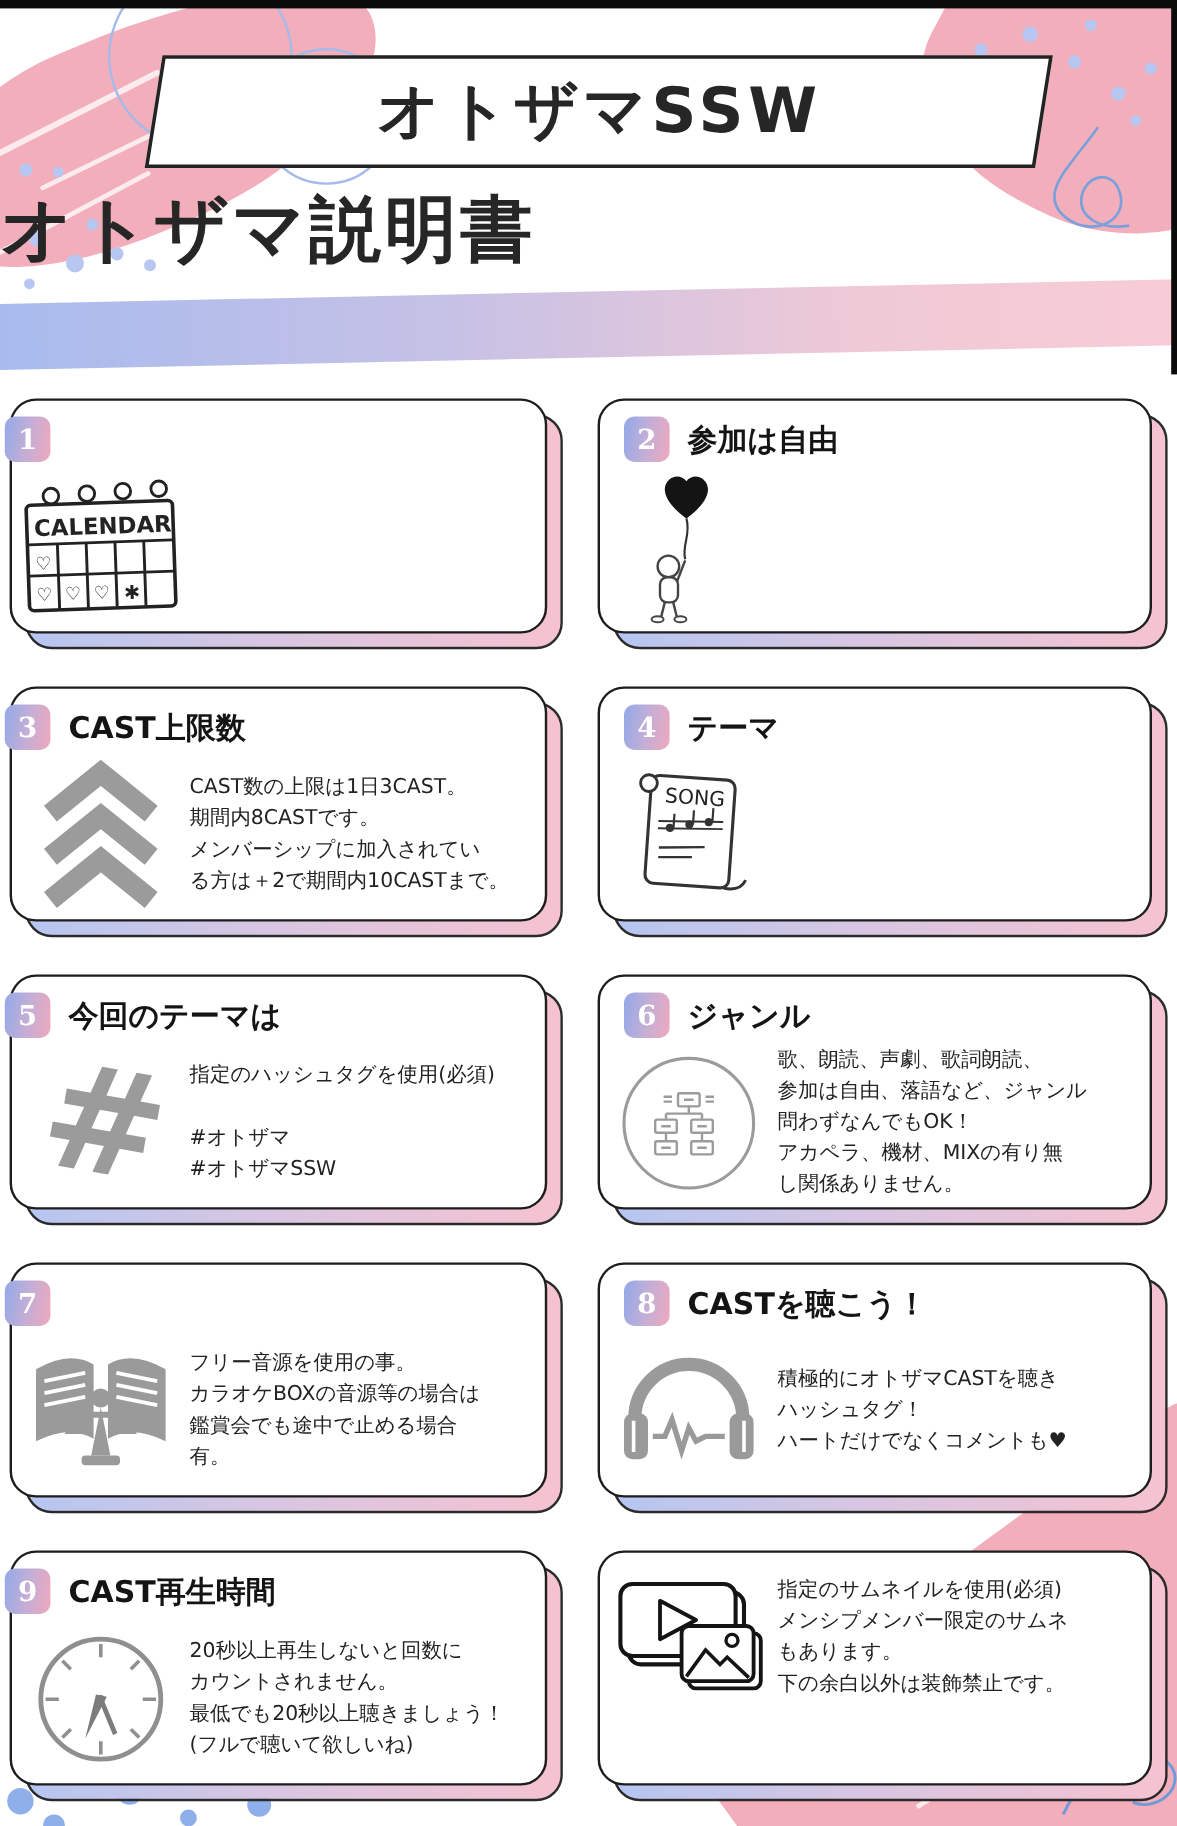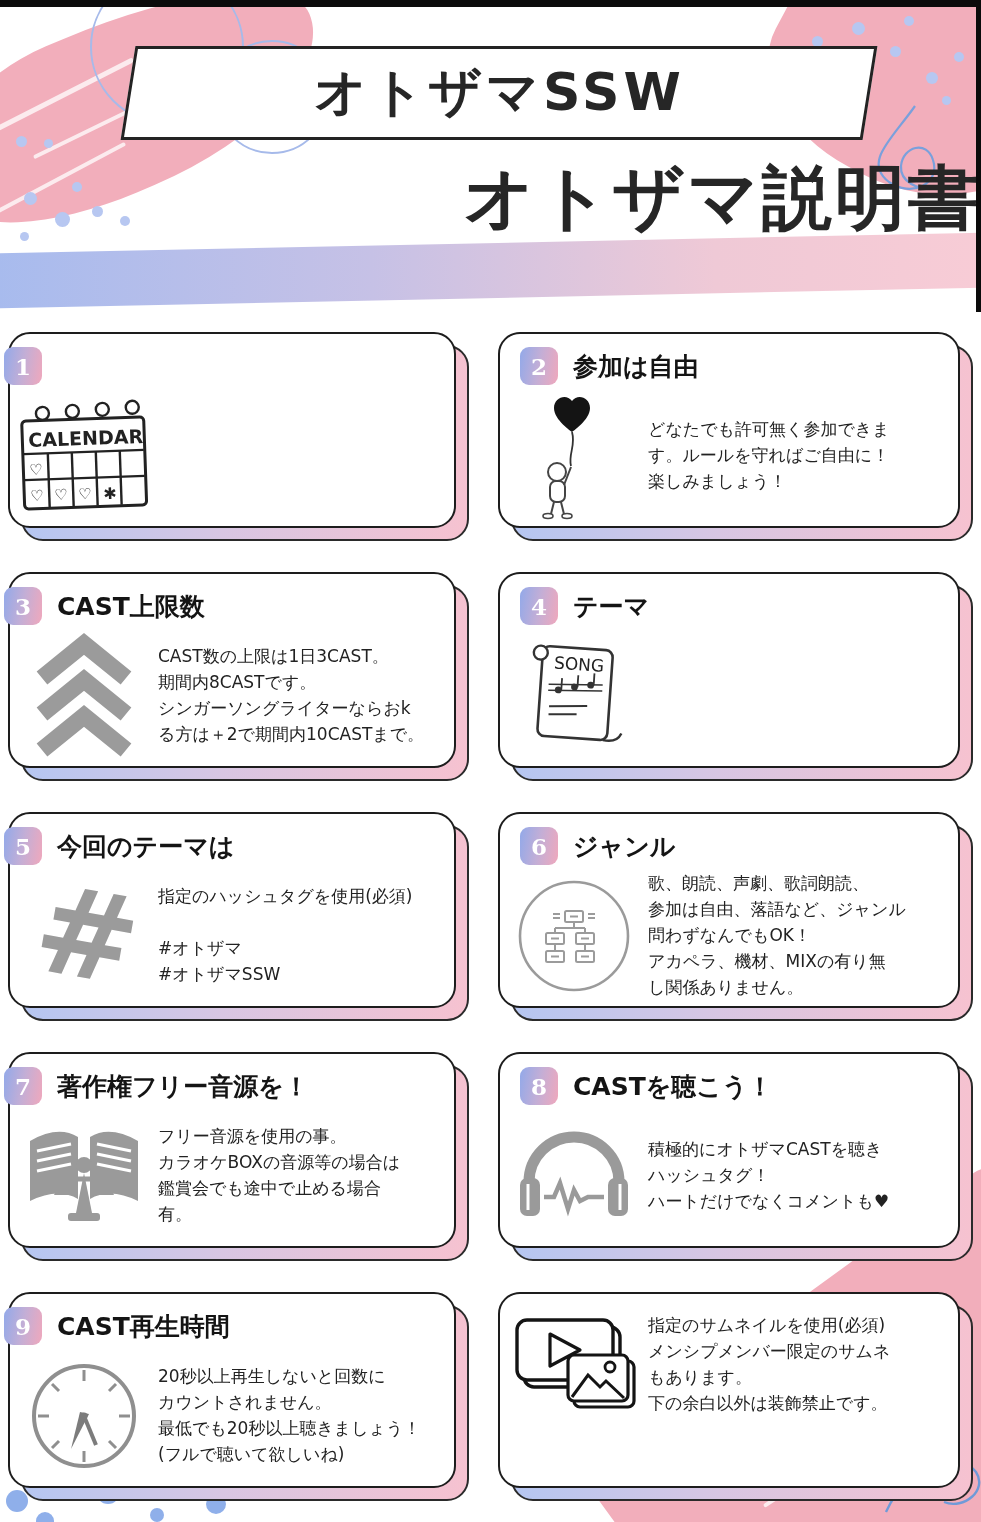--- a/index.html
+++ b/index.html
@@ -23,22 +23,22 @@
   .swirl{position:absolute;}
 
   
   .tagbox{position:absolute;left:128px;top:46px;width:736px;height:88px;background:#fff;
           border:3px solid #232323;transform:skewX(-9deg);z-index:2;
           display:flex;align-items:center;justify-content:center;}
   .tagbox span{transform:skewX(9deg);font-size:52px;font-weight:800;letter-spacing:4px;color:#262626;}
   .band{position:absolute;left:-12px;top:243px;width:1010px;height:55px;z-index:1;
         transform:rotate(-1.2deg);
         background:linear-gradient(90deg,#a7bbee 0%,#c6c1e6 38%,#efc9d6 72%,#f8ccd6 100%);}
-  .maintitle{position:absolute;left:0;top:152px;width:100%;margin:0;text-align:right;z-index:2;
-             font-size:70px;font-weight:900;letter-spacing:3px;color:#262626;}
+  .maintitle{position:absolute;left:0;top:152px;width:100%;margin:0;text-align:left;z-index:2;
+             font-size:60px;font-weight:900;letter-spacing:3px;color:#262626;}
 
   
   .cards{position:absolute;left:8px;top:332px;z-index:3;display:grid;
          grid-template-columns:448px 462px;column-gap:42px;row-gap:44px;}
   .card{position:relative;height:196px;}
   .shadow{position:absolute;inset:0;transform:translate(13px,13px);border:2px solid #2a2a2a;
           border-radius:22px;background:linear-gradient(90deg,#b5c6f1 0%,#d8c6e3 45%,#f6c2d0 100%);}
   .cbody{position:absolute;inset:0;background:#ffffff;border:2.5px solid #1d1d1d;border-radius:22px;}
   .head{display:flex;align-items:center;gap:15px;padding-top:13px;}
   .card:nth-child(odd) .head{padding-left:0;margin-left:-6px;}
@@ -164,23 +164,20 @@
               <path d="M48 42 C52 56 44 64 47 76" fill="none" stroke="#333" stroke-width="1.8"></path>
               <circle cx="33" cy="82" r="9" fill="#fff" stroke="#444" stroke-width="2"></circle>
               <rect x="26" y="91" width="15" height="21" rx="6" fill="#fff" stroke="#444" stroke-width="2"></rect>
               <line x1="40" y1="95" x2="47" y2="77" stroke="#444" stroke-width="2"></line>
               <line x1="30" y1="112" x2="27" y2="124" stroke="#444" stroke-width="2"></line>
               <line x1="37" y1="112" x2="40" y2="124" stroke="#444" stroke-width="2"></line>
               <ellipse cx="24" cy="126" rx="5" ry="2.5" fill="none" stroke="#444" stroke-width="1.6"></ellipse>
               <ellipse cx="43" cy="126" rx="5" ry="2.5" fill="none" stroke="#444" stroke-width="1.6"></ellipse>
             </svg>
           </div>
-          <p class="ctext">どなたでも許可無く参加できま
-す。ルールを守ればご自由に！
-楽しみましょう！</p>
         </div>
       </div>
     </section>
 
     <section class="card">
       <div class="shadow"></div>
       <div class="cbody">
         <div class="head">
           <span class="badge">3</span>
           <h2 class="ctitle">CAST上限数</h2>
@@ -188,21 +185,21 @@
         <div class="content">
           <div class="iconbox">
             <svg width="112" height="128" viewBox="0 0 112 128">
               <polyline points="14,46 56,12 98,46" fill="none" stroke="#9b9b9b" stroke-width="17"></polyline>
               <polyline points="14,82 56,48 98,82" fill="none" stroke="#9b9b9b" stroke-width="17"></polyline>
               <polyline points="14,118 56,84 98,118" fill="none" stroke="#9b9b9b" stroke-width="17"></polyline>
             </svg>
           </div>
           <p class="ctext">CAST数の上限は1日3CAST。
 期間内8CASTです。
-シンガーソングライターならおk
+メンバーシップに加入されてい
 る方は＋2で期間内10CASTまで。</p>
         </div>
       </div>
     </section>
 
     <section class="card">
       <div class="shadow"></div>
       <div class="cbody">
         <div class="head">
           <span class="badge">4</span>
@@ -296,21 +293,20 @@
 し関係ありません。</p>
         </div>
       </div>
     </section>
 
     <section class="card">
       <div class="shadow"></div>
       <div class="cbody">
         <div class="head">
           <span class="badge">7</span>
-          <h2 class="ctitle">著作権フリー音源を！</h2>
         </div>
         <div class="content">
           <div class="iconbox">
             <svg width="132" height="126" viewBox="0 0 132 126">
               <path d="M12 28 Q40 12 60 24 L60 86 Q40 74 12 88 Z" fill="#9a9a9a"></path>
               <path d="M120 28 Q92 12 72 24 L72 86 Q92 74 120 88 Z" fill="#9a9a9a"></path>
               <g stroke="#fff" stroke-width="3.2">
                 <line x1="19" y1="38" x2="53" y2="31"></line>
                   <line x1="19" y1="48" x2="53" y2="41"></line>
                   <line x1="19" y1="58" x2="53" y2="51"></line>

